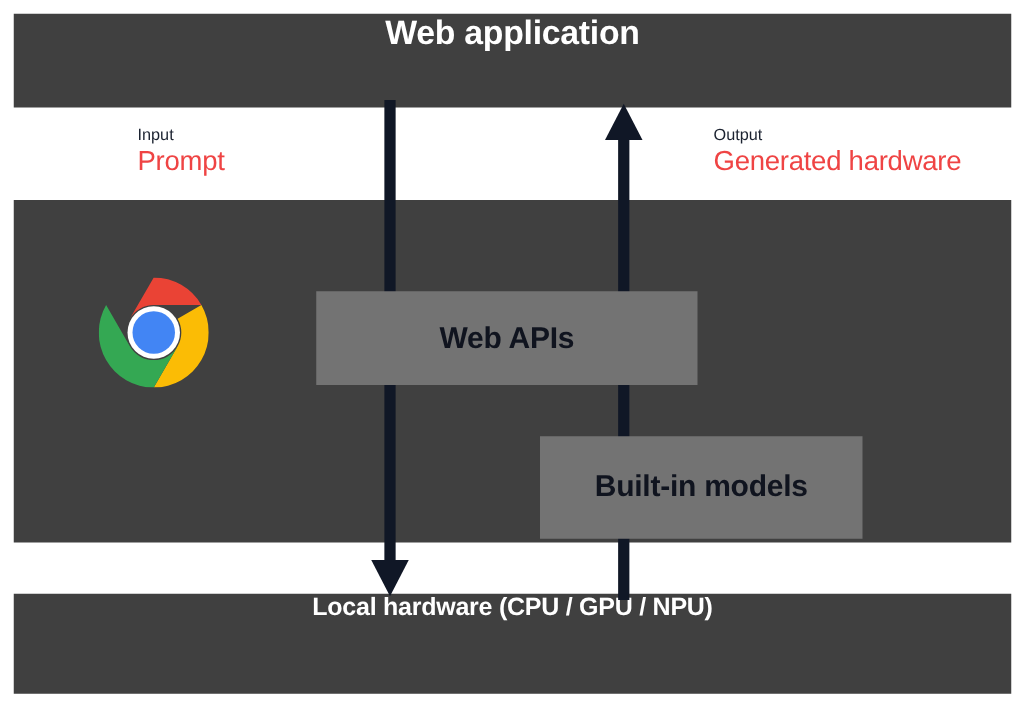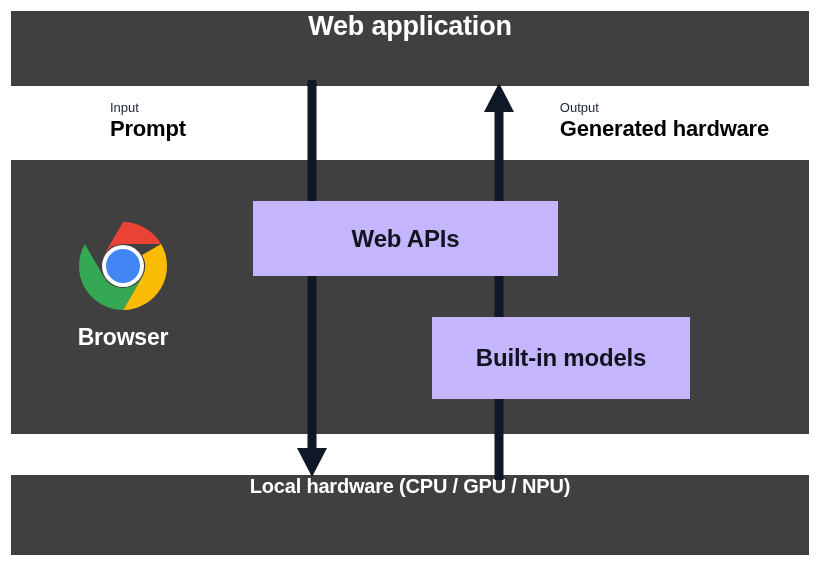--- a/index.html
+++ b/index.html
@@ -73,24 +73,25 @@
     margin-top: 14px;
     color: #ffffff;
     font-size: 23px;
     font-weight: bold;
     letter-spacing: -0.2px;
   }
 
   
   .yellow-box {
     position: absolute;
-    background: #c4b5fd;
+    background: #737373;
     display: flex;
     align-items: center;
     justify-content: center;
+    margin-top: 32px;
   }
   .yellow-box-label {
     color: #10141F;
     font-weight: bold;
     font-size: 24px;
     line-height: 1.22;
     letter-spacing: -0.2px;
   }
   #box-web-apis {
     left: 253px;
@@ -131,23 +132,23 @@
   .flow-caption {
     position: absolute;
   }
   .flow-caption .caption-kind {
     color: #1C2331;
     font-size: 13px;
     line-height: 1.25;
     white-space: nowrap;
   }
   .flow-caption .caption-value {
-    color: #000000;
+    color: #ef4444;
     font-size: 22px;
-    font-weight: bold;
+    font-weight: normal;
     line-height: 1.22;
     letter-spacing: -0.2px;
     white-space: nowrap;
   }
   #caption-input {
     left: 110px;
     top: 100px;
     text-align: left;
   }
   #caption-output {
@@ -173,21 +174,20 @@
       <path d="M88 0 A88 88 0 0 1 164.21 44 L88 44 A44 44 0 0 0 49.79 66 Z" fill="#EA4335"></path>
 
       <path d="M164.21 44 A88 88 0 0 1 88 176 L126.21 110 A44 44 0 0 0 126.21 66 Z" fill="#FBBC05"></path>
 
       <path d="M88 176 A88 88 0 0 1 11.79 44 L49.79 110 A44 44 0 0 0 126.21 110 Z" fill="#34A853"></path>
 
       <circle cx="88" cy="88" r="42" fill="#FFFFFF"></circle>
 
       <circle cx="88" cy="88" r="34" fill="#4285F4"></circle>
     </svg>
-    <div id="browser-label">Browser</div>
   </div>
 
   <div id="box-web-apis" class="yellow-box">
     <span class="yellow-box-label">Web APIs</span>
   </div>
 
   <div id="box-builtin-models" class="yellow-box">
     <span class="yellow-box-label">
       <span>Built-in models</span><br>
     </span>

